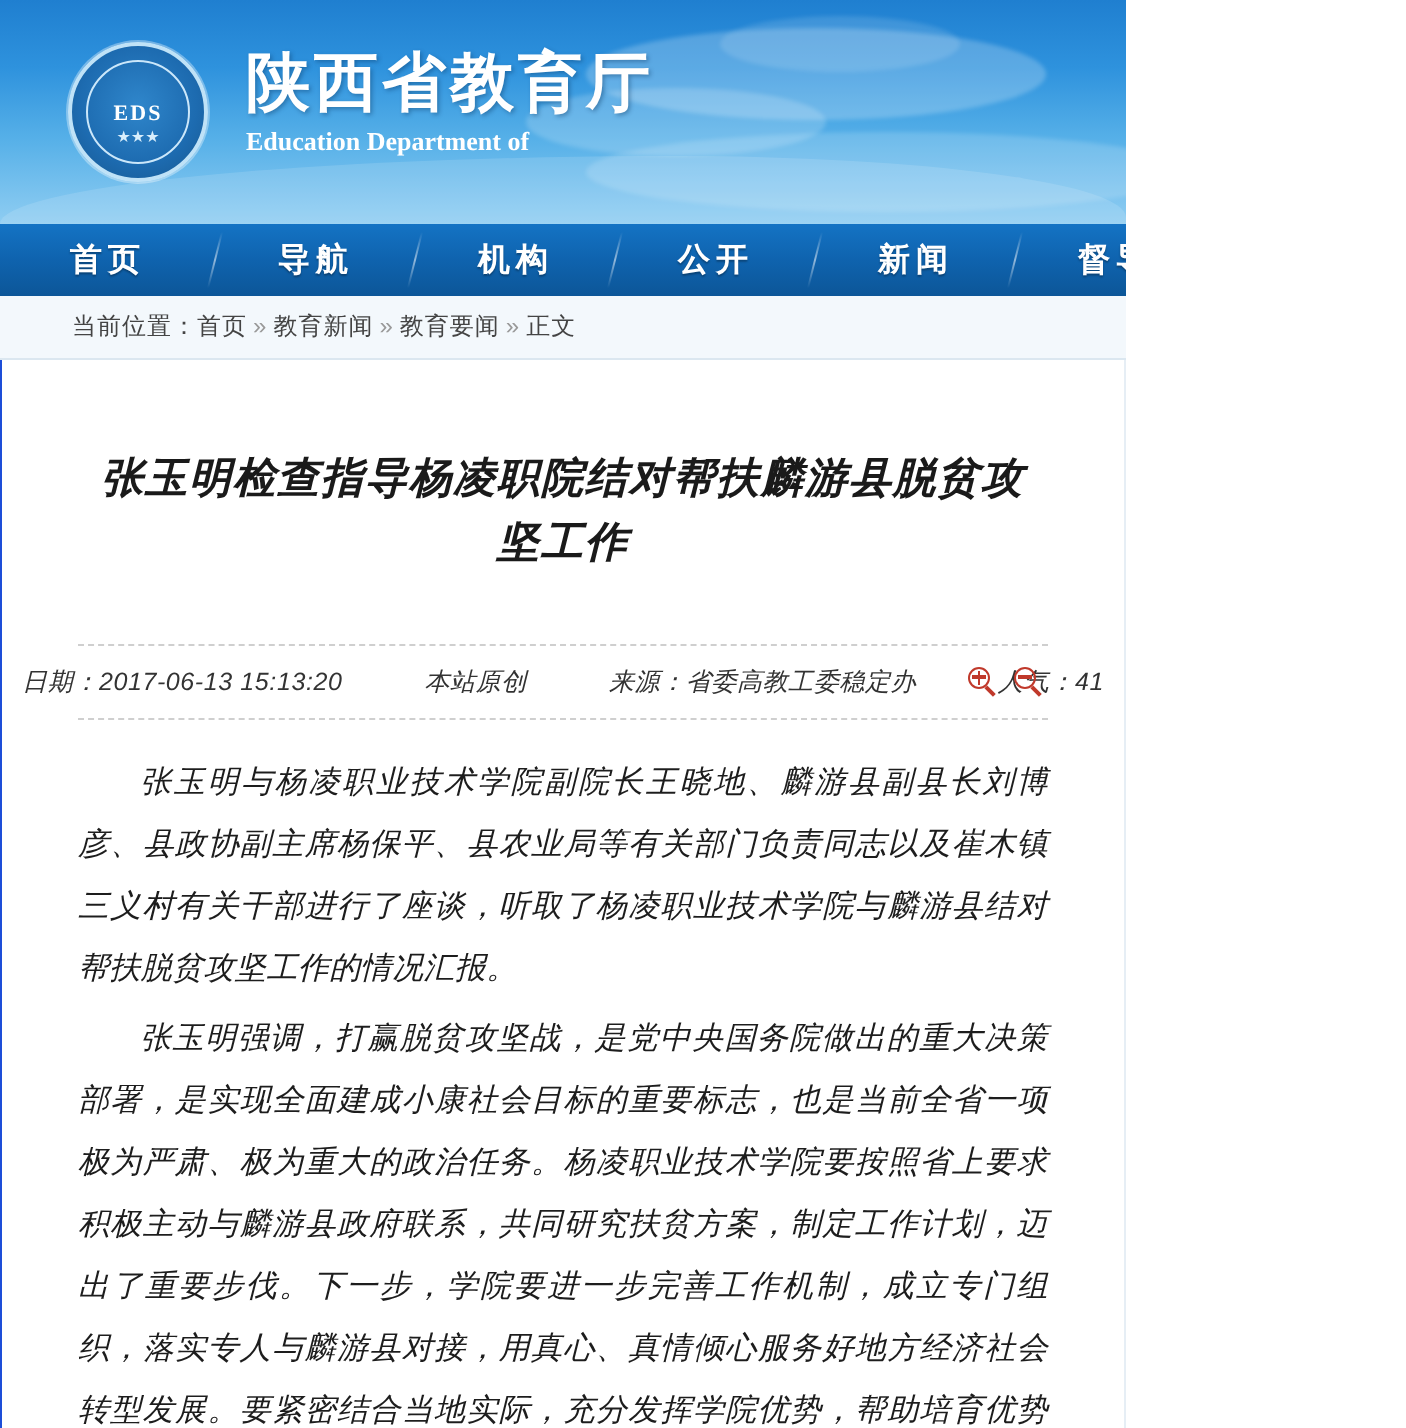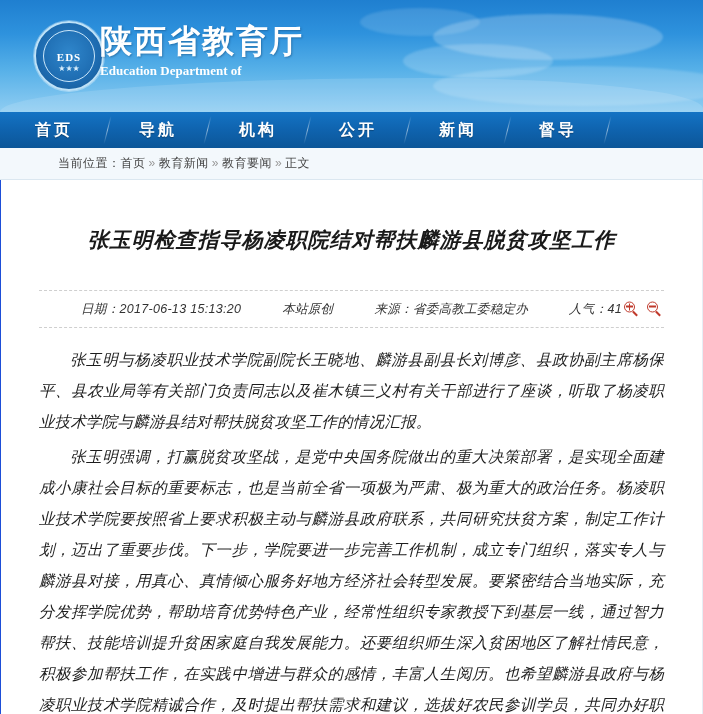--- a/index.html
+++ b/index.html
@@ -5,21 +5,21 @@
   * { box-sizing: border-box; }
   html, body {
     margin: 0; padding: 0;
     width: 703px; height: 714px;
     background: #ffffff;
     font-family: "Liberation Sans", sans-serif;
     overflow: hidden;
   }
   #page {
     position: relative;
-    width: 703px; height: 714px;
+    width: 563px; height: 714px;
     background: #d946ef;
     overflow: hidden;
   }
 
   
   .banner {
     position: relative;
     height: 112px;
     background: linear-gradient(180deg, #1f7fd0 0%, #2e92dd 30%, #56b0e8 62%, #8fcdf2 100%);
     overflow: hidden;
@@ -72,21 +72,21 @@
     position: absolute;
     left: 0; right: 0; top: 41px;
     text-align: center;
     color: #d8eefc;
     font-size: 8px;
     letter-spacing: 0px;
   }
 
   .titles {
     position: absolute;
-    left: 100px; top: 22px;
+    left: 123px; top: 22px;
   }
   .title-cn {
     color: #ffffff;
     font-size: 32px;
     font-weight: bold;
     letter-spacing: 2px;
     line-height: 38px;
     text-shadow: 1px 1px 2px rgba(0,40,80,0.35);
     font-family: "Liberation Sans", sans-serif;
   }
@@ -132,21 +132,21 @@
   }
   .nav-item.first { width: 108px; }
 
   
   .crumb-wrap {
     height: 32px;
     background: #f3f8fc;
     border-bottom: 1px solid #dbe7f0;
     display: flex;
     align-items: center;
-    padding-left: 58px;
+    padding-left: 36px;
   }
   .crumb {
     font-size: 12px;
     color: #444;
     letter-spacing: 0.5px;
   }
   .crumb a { color: #444; text-decoration: none; cursor: pointer; }
   .crumb .sep { color: #999; margin: 0 3px; }
 
   

